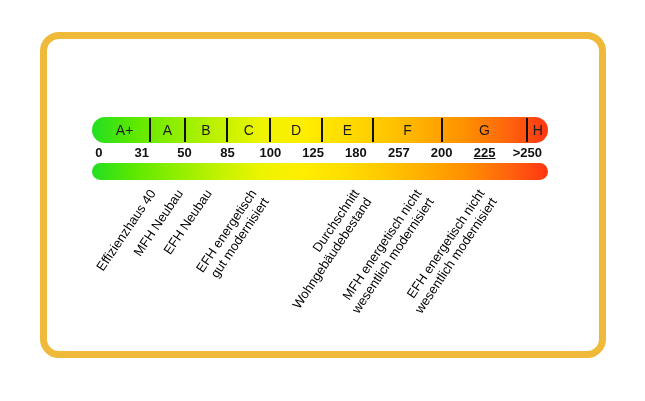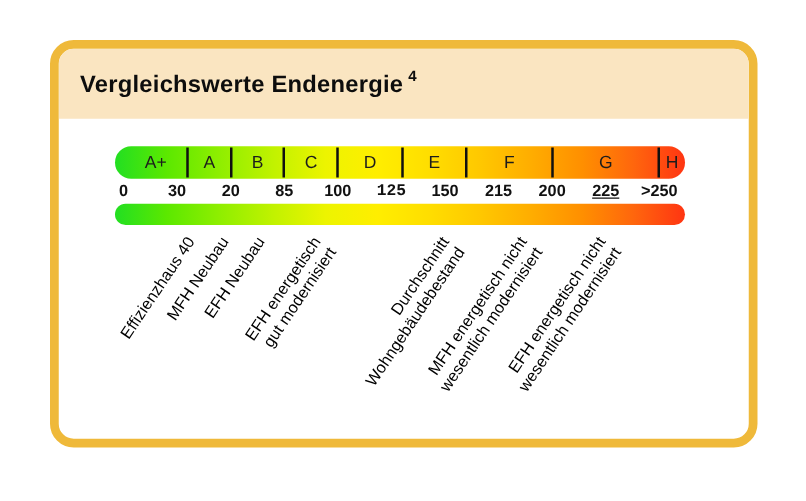--- a/index.html
+++ b/index.html
@@ -80,25 +80,20 @@
     text-align: right; white-space: nowrap;
     font-size: 13px; line-height: 1.12; color: #000000;
   }
 </style>
 </head>
 <body>
 
 <div class="stage">
   <div class="card">
 
-    <div class="card-header">
-      <div class="card-title">
-        <span>Vergleichswerte Endenergie</span><sup>4</sup>
-      </div>
-    </div>
 
     <div class="scale-wrap">
       <div class="class-bar" style="background: linear-gradient(90deg, rgb(34, 223, 34) 0%, rgb(91, 232, 0) 9%, rgb(141, 238, 0) 18%, rgb(194, 242, 0) 28%, rgb(237, 244, 0) 37%, rgb(255, 238, 0) 46%, rgb(255, 222, 0) 55%, rgb(255, 200, 0) 64%, rgb(255, 173, 0) 73%, rgb(255, 143, 0) 82%, rgb(255, 102, 13) 91%, rgb(255, 53, 18) 100%);">
           <span class="class-letter" style="left: 7.14%;">A+</span>
           <span class="class-divider" style="left: 12.78%;"></span>
           <span class="class-letter" style="left: 16.54%;">A</span>
           <span class="class-divider" style="left: 20.3%;"></span>
           <span class="class-letter" style="left: 25%;">B</span>
           <span class="class-divider" style="left: 29.7%;"></span>
           <span class="class-letter" style="left: 34.4%;">C</span>
@@ -108,27 +103,27 @@
           <span class="class-letter" style="left: 56.02%;">E</span>
           <span class="class-divider" style="left: 61.65%;"></span>
           <span class="class-letter" style="left: 69.17%;">F</span>
           <span class="class-divider" style="left: 76.69%;"></span>
           <span class="class-letter" style="left: 86.09%;">G</span>
           <span class="class-divider" style="left: 95.49%;"></span>
           <span class="class-letter" style="left: 97.74%;">H</span>
         </div>
       <div class="axis-ticks">
           <span class="tick-label" style="left: 1.5%;">0</span>
-          <span class="tick-label" style="left: 10.9%;">30</span>
-          <span class="tick-label" style="left: 20.3%;">20</span>
+          <span class="tick-label" style="left: 10.9%;">31</span>
+          <span class="tick-label" style="left: 20.3%;">50</span>
           <span class="tick-label" style="left: 29.7%;">85</span>
           <span class="tick-label" style="left: 39.1%;">100</span>
-          <span class="tick-label" style="left: 48.5%; font-family: Liberation Mono, monospace;">125</span>
-          <span class="tick-label" style="left: 57.89%;">150</span>
-          <span class="tick-label" style="left: 67.29%;">215</span>
+          <span class="tick-label" style="left: 48.5%;">125</span>
+          <span class="tick-label" style="left: 57.89%;">180</span>
+          <span class="tick-label" style="left: 67.29%;">257</span>
           <span class="tick-label" style="left: 76.69%; text-align: right;">200</span>
           <span class="tick-label" style="left: 86.09%; text-decoration: underline;">225</span>
           <span class="tick-label" style="left: 95.49%;">&gt;250</span>
         </div>
       <div class="grad-bar" style="background: linear-gradient(90deg, rgb(34, 223, 34) 0%, rgb(91, 232, 0) 9%, rgb(141, 238, 0) 18%, rgb(194, 242, 0) 28%, rgb(237, 244, 0) 37%, rgb(255, 238, 0) 46%, rgb(255, 222, 0) 55%, rgb(255, 200, 0) 64%, rgb(255, 173, 0) 73%, rgb(255, 143, 0) 82%, rgb(255, 102, 13) 91%, rgb(255, 53, 18) 100%);"></div>
       <div class="benchmark-labels">
           <div class="marker-anchor" style="left: 12.03%;">
             <div class="marker-label">
               <div class="marker-line">Effizienzhaus 40</div>
             </div>

